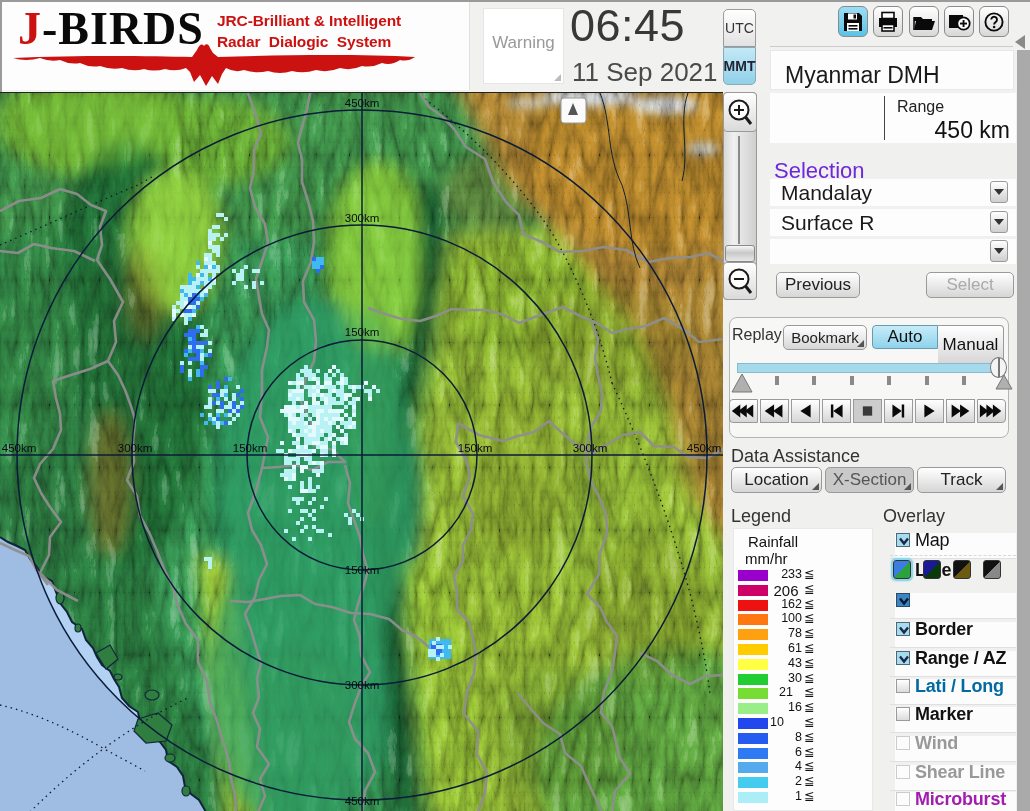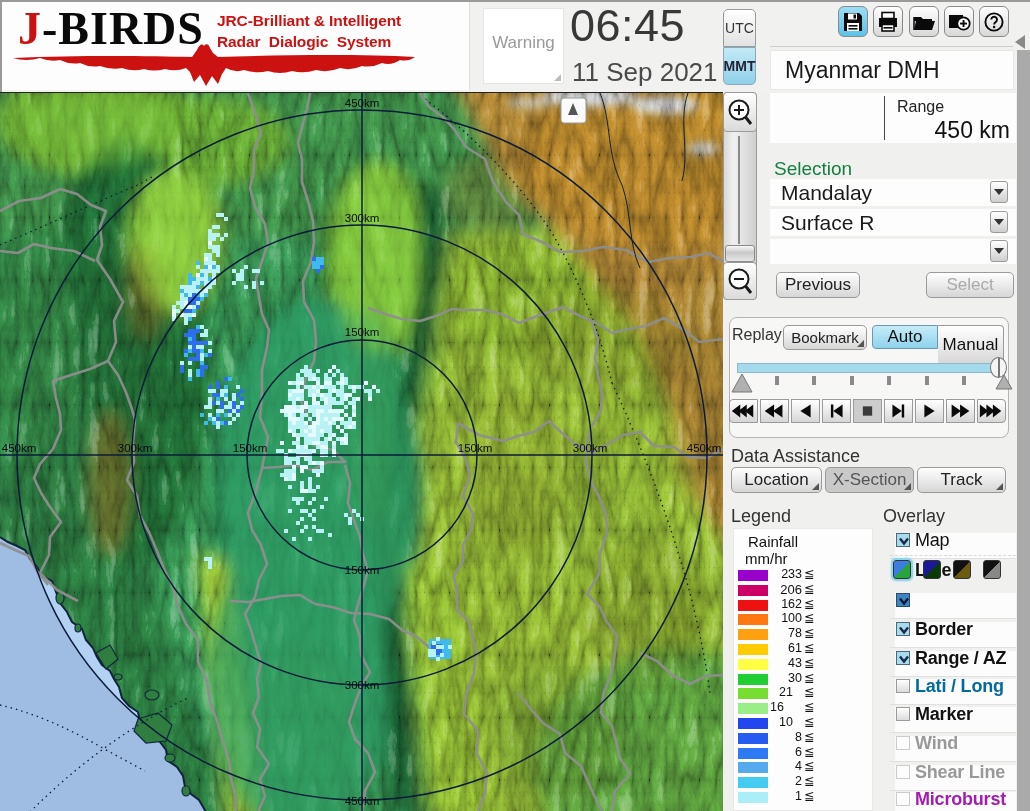--- a/index.html
+++ b/index.html
@@ -66,21 +66,21 @@
     </svg>
   </div>
 <div style="position:absolute;left:979px;top:6px;width:30px;height:31px;background:linear-gradient(#ffffff,#d8d8d8);border:1px solid #8a8a8a;border-radius:6px;display:flex;align-items:center;justify-content:center">
     <svg width="22" height="22" viewBox="0 0 22 22">
       <circle cx="11" cy="11" r="8.6" fill="none" stroke="#0a0a0a" stroke-width="1.9"></circle>
       <path d="M8.2,8.6 a2.9,2.9 0 1 1 4.4,2.5 c-1.1,0.7 -1.5,1.2 -1.5,2.4" fill="none" stroke="#0a0a0a" stroke-width="1.9"></path>
       <circle cx="11.1" cy="16" r="1.3" fill="#0a0a0a"></circle>
     </svg>
   </div>
 <div class="abs" style="left:770px;top:46px;width:243px;height:1px;background:#cccccc"></div>
-<div class="abs" style="left:770px;top:50px;width:244px;height:40px;background:#fdfdfd;border:1px solid #e8e8e8;display:flex;align-items:center">
+<div class="abs" style="left:770px;top:50px;width:244px;height:40px;background:#fdfdfd;border:1px solid #e8e8e8;display:flex;align-items:flex-end">
     <span style="margin-left:14px;font-size:23px;color:#1a1a1a">Myanmar DMH</span>
   </div>
 <svg class="abs" style="left:1014px;top:34px" width="12" height="16">
     <polygon points="11,1 11,15 1,8" fill="#8a8a8a"></polygon>
   </svg>
 
 <div class="abs" style="left:0;top:92px;width:723px;height:719px;border-top:1px solid #222"><svg width="723" height="719" viewBox="0 0 723 719">
       <defs>
 <filter id="blur8" x="-20%" y="-20%" width="140%" height="140%">
           <feGaussianBlur stdDeviation="8"></feGaussianBlur>
@@ -901,21 +901,21 @@
     </svg>
 </div>
 
 <div class="abs" style="left:757px;top:92px;width:260px;height:719px;background:#f0f0ef"></div>
 
 <div class="abs" style="left:770px;top:93px;width:246px;height:50px;background:#fdfdfd"></div>
 <div class="abs" style="left:884px;top:96px;width:1px;height:44px;background:#444"></div>
 <div class="abs" style="left:897px;top:98px;font-size:16px;color:#222">Range</div>
 <div class="abs" style="left:884px;top:117px;width:126px;text-align:right;font-size:23px;color:#111">450 km</div>
 
-<div class="abs" style="left:774px;top:158px;font-size:19px;color:#15803d">Selection</div>
+<div class="abs" style="left:774px;top:158px;font-size:22px;color:#6d28d9">Selection</div>
 <div class="abs" style="left:770px;top:179px;width:246px;height:27px;background:#fdfdfd"></div>
 <div class="abs" style="left:781px;top:181px;font-size:21px;color:#1a1a1a">Mandalay</div>
 <div class="ddarrow" style="left:990px;top:181px">
     <svg width="10" height="8">
       <polygon points="0,1 10,1 5,7" fill="#333"></polygon>
     </svg>
   </div>
 <div class="abs" style="left:770px;top:209px;width:246px;height:27px;background:#fdfdfd"></div>
 <div class="abs" style="left:781px;top:211px;font-size:21px;color:#1a1a1a">Surface R</div>
 <div class="ddarrow" style="left:990px;top:211px">
@@ -1014,21 +1014,21 @@
 <div class="btn abs" style="left:917px;top:467px;width:89px;height:26px">Track<span class="corner"></span></div>
 
 <div class="abs" style="left:731px;top:506px;font-size:18px;color:#333">Legend</div>
 <div class="abs" style="left:733px;top:528px;width:140px;height:283px;background:#fdfdfd;border:1px solid #e8e8e8">
   <div style="position:absolute;left:14px;top:4px;font-size:15px;color:#111">Rainfall</div>
   <div style="position:absolute;left:11px;top:21px;font-size:15px;color:#111">mm/hr</div>
   <div style="position:absolute;left:4px;top:41px;width:30px;height:11px;background:#9900cc"></div>
     <div style="position:absolute;left:36px;top:38px;width:32px;text-align:right;font-size:12.5px;color:#111">233</div>
     <div style="position:absolute;left:70px;top:37px;font-size:12.5px;color:#111">≦</div>
     <div style="position:absolute;left:4px;top:55.799999999999955px;width:30px;height:11px;background:#cc0066"></div>
-    <div style="position:absolute;left:36px;top:52.799999999999955px;width:32px;text-align:right;font-size:13px;color:#111">206</div>
+    <div style="position:absolute;left:36px;top:52.799999999999955px;width:32px;text-align:center;font-size:15px;color:#111">206</div>
     <div style="position:absolute;left:70px;top:51.799999999999955px;font-size:12.5px;color:#111">≦</div>
     <div style="position:absolute;left:4px;top:70.59999999999991px;width:30px;height:11px;background:#ee1111"></div>
     <div style="position:absolute;left:36px;top:67.59999999999991px;width:32px;text-align:right;font-size:12.5px;color:#111">162</div>
     <div style="position:absolute;left:70px;top:66.59999999999991px;font-size:12.5px;color:#111">≦</div>
     <div style="position:absolute;left:4px;top:85.39999999999986px;width:30px;height:11px;background:#ff7711"></div>
     <div style="position:absolute;left:36px;top:82.39999999999986px;width:32px;text-align:right;font-size:12.5px;color:#111">100</div>
     <div style="position:absolute;left:70px;top:81.39999999999986px;font-size:12.5px;color:#111">≦</div>
     <div style="position:absolute;left:4px;top:100.19999999999982px;width:30px;height:11px;background:#ffa011"></div>
     <div style="position:absolute;left:36px;top:97.19999999999982px;width:32px;text-align:right;font-size:12.5px;color:#111">78</div>
     <div style="position:absolute;left:70px;top:96.19999999999982px;font-size:12.5px;color:#111">≦</div>
@@ -1038,24 +1038,24 @@
     <div style="position:absolute;left:4px;top:129.79999999999973px;width:30px;height:11px;background:#ffff44"></div>
     <div style="position:absolute;left:36px;top:126.79999999999973px;width:32px;text-align:right;font-size:12.5px;color:#111">43</div>
     <div style="position:absolute;left:70px;top:125.79999999999973px;font-size:12.5px;color:#111">≦</div>
     <div style="position:absolute;left:4px;top:144.59999999999968px;width:30px;height:11px;background:#22cc33"></div>
     <div style="position:absolute;left:36px;top:141.59999999999968px;width:32px;text-align:right;font-size:12.5px;color:#111">30</div>
     <div style="position:absolute;left:70px;top:140.59999999999968px;font-size:12.5px;color:#111">≦</div>
     <div style="position:absolute;left:4px;top:159.39999999999964px;width:30px;height:11px;background:#77dd33"></div>
     <div style="position:absolute;left:36px;top:156.39999999999964px;width:32px;text-align:center;font-size:12.5px;color:#111">21</div>
     <div style="position:absolute;left:70px;top:155.39999999999964px;font-size:12.5px;color:#111">≦</div>
     <div style="position:absolute;left:4px;top:174.1999999999996px;width:30px;height:11px;background:#99ee88"></div>
-    <div style="position:absolute;left:36px;top:171.1999999999996px;width:32px;font-size:12.5px;color:#111">16</div>
+    <div style="position:absolute;left:36px;top:171.1999999999996px;width:32px;text-align:right;font-size:12.5px;color:#111">16</div>
     <div style="position:absolute;left:70px;top:170.1999999999996px;font-size:12.5px;color:#111">≦</div>
     <div style="position:absolute;left:4px;top:188.99999999999955px;width:30px;height:11px;background:#2247ef"></div>
-    <div style="position:absolute;left:36px;top:185.99999999999955px;width:32px;text-align:center;font-size:12.5px;color:#111">10</div>
+    <div style="position:absolute;left:36px;top:185.99999999999955px;width:32px;text-align:left;font-size:12.5px;color:#111">10</div>
     <div style="position:absolute;left:70px;top:184.99999999999955px;font-size:12.5px;color:#111">≦</div>
     <div style="position:absolute;left:4px;top:203.7999999999995px;width:30px;height:11px;background:#255cf0"></div>
     <div style="position:absolute;left:36px;top:200.7999999999995px;width:32px;text-align:right;font-size:12.5px;color:#111">8</div>
     <div style="position:absolute;left:70px;top:199.7999999999995px;font-size:12.5px;color:#111">≦</div>
     <div style="position:absolute;left:4px;top:218.59999999999945px;width:30px;height:11px;background:#2e7af5"></div>
     <div style="position:absolute;left:36px;top:215.59999999999945px;width:32px;text-align:right;font-size:12.5px;color:#111">6</div>
     <div style="position:absolute;left:70px;top:214.59999999999945px;font-size:12.5px;color:#111">≦</div>
     <div style="position:absolute;left:4px;top:233.3999999999994px;width:30px;height:11px;background:#55aaee"></div>
     <div style="position:absolute;left:36px;top:230.3999999999994px;width:32px;text-align:right;font-size:12.5px;color:#111">4</div>
     <div style="position:absolute;left:70px;top:229.3999999999994px;font-size:12.5px;color:#111">≦</div>

